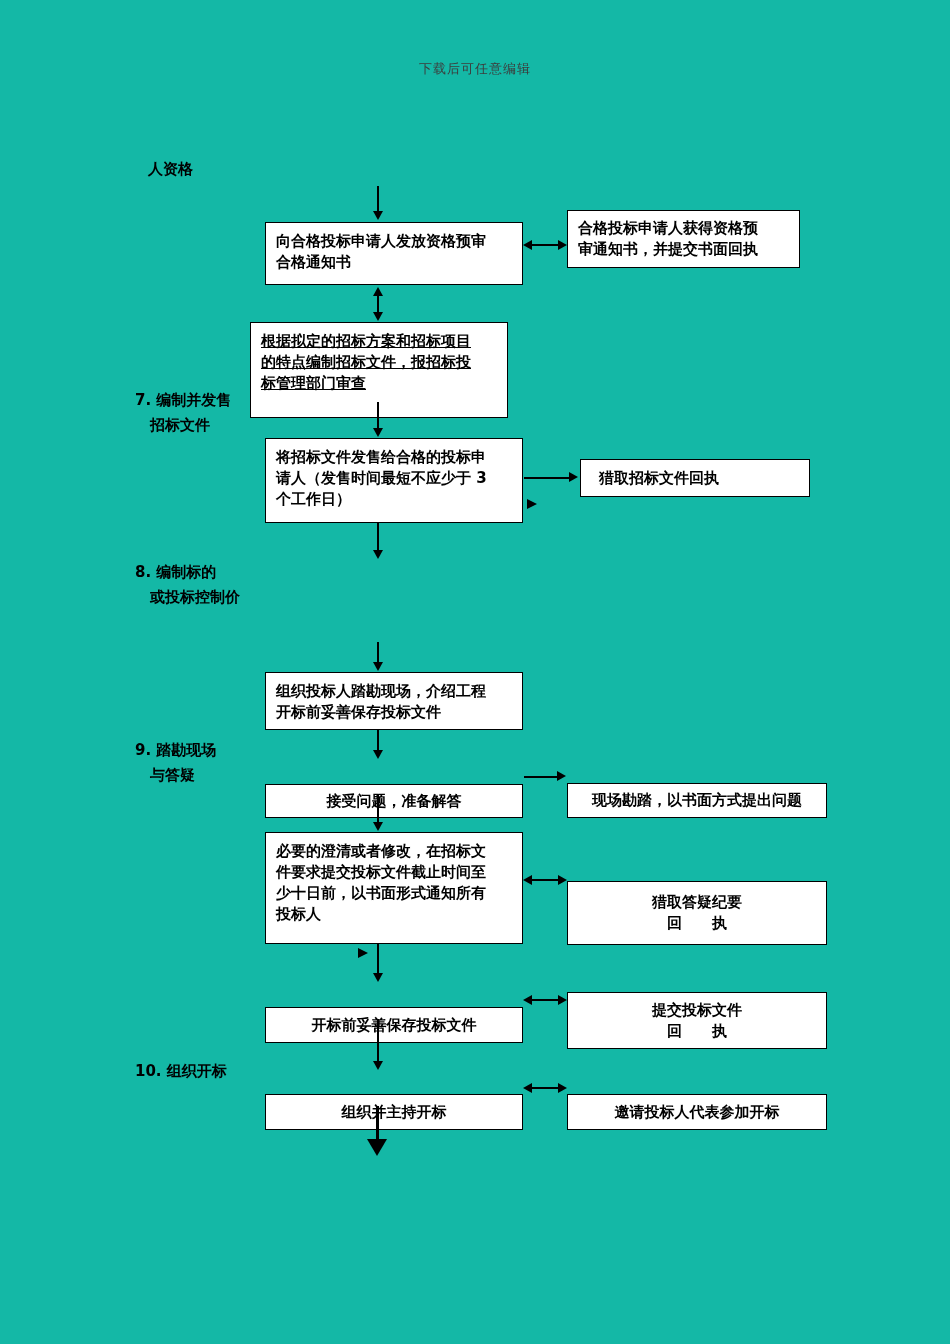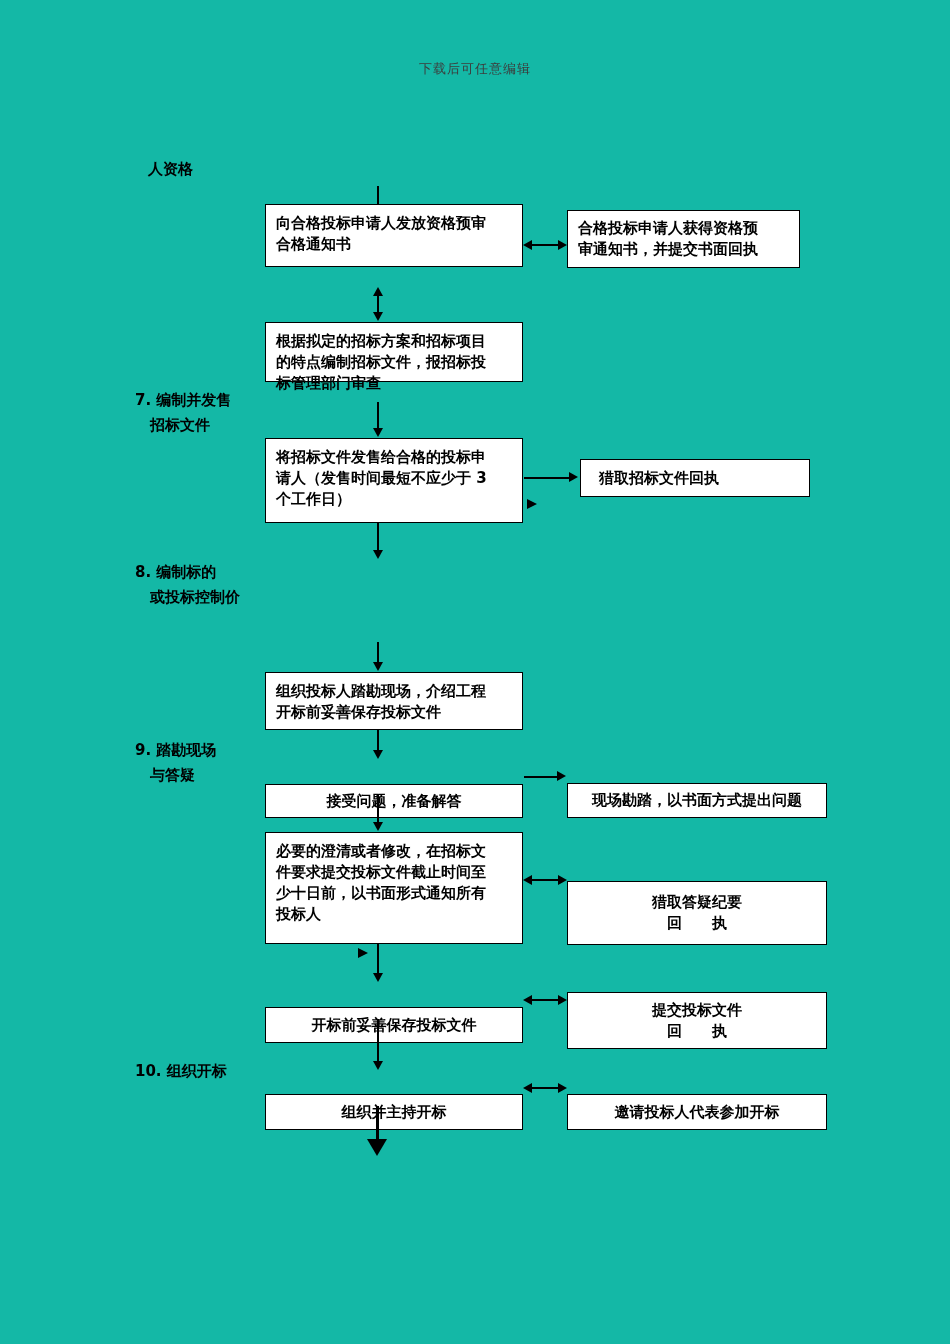--- a/index.html
+++ b/index.html
@@ -59,23 +59,23 @@
 　招标文件</div>
   <div class="slabel" style="left:135px; top:560px;">8. 编制标的
 　或投标控制价</div>
   <div class="slabel" style="left:135px; top:738px;">9. 踏勘现场
 　与答疑</div>
   <div class="slabel" style="left:135px; top:1059px;">10. 组织开标</div>
 
   <div class="vline" style="left:377px; top:186px; height:26px;"></div>
   <div class="tri tri-down" style="left:373px; top:211px;"></div>
 
-  <div class="box" style="left:265px; top:204px; width:258px; height:63px;">向合格投标申请人发放资格预审
+  <div class="box" style="left:265px; top:222px; width:258px; height:63px;">向合格投标申请人发放资格预审
 合格通知书</div>
-  <div class="box" style="left:265px; top:322px; width:258px; height:60px;">根据拟定的招标方案和招标项目
+  <div class="box" style="left:250px; top:322px; width:258px; height:96px;text-decoration:underline;">根据拟定的招标方案和招标项目
 的特点编制招标文件，报招标投
 标管理部门审查</div>
   <div class="box" style="left:265px; top:438px; width:258px; height:85px;">将招标文件发售给合格的投标申
 请人（发售时间最短不应少于 3
 个工作日）</div>
   <div class="box" style="left:265px; top:672px; width:258px; height:58px;">组织投标人踏勘现场，介绍工程
 开标前妥善保存投标文件</div>
   <div class="box vcenter" style="left:265px; top:760px; width:258px; height:34px;">接受问题，准备解答</div>
   <div class="box" style="left:265px; top:832px; width:258px; height:112px;">必要的澄清或者修改，在招标文
 件要求提交投标文件截止时间至

